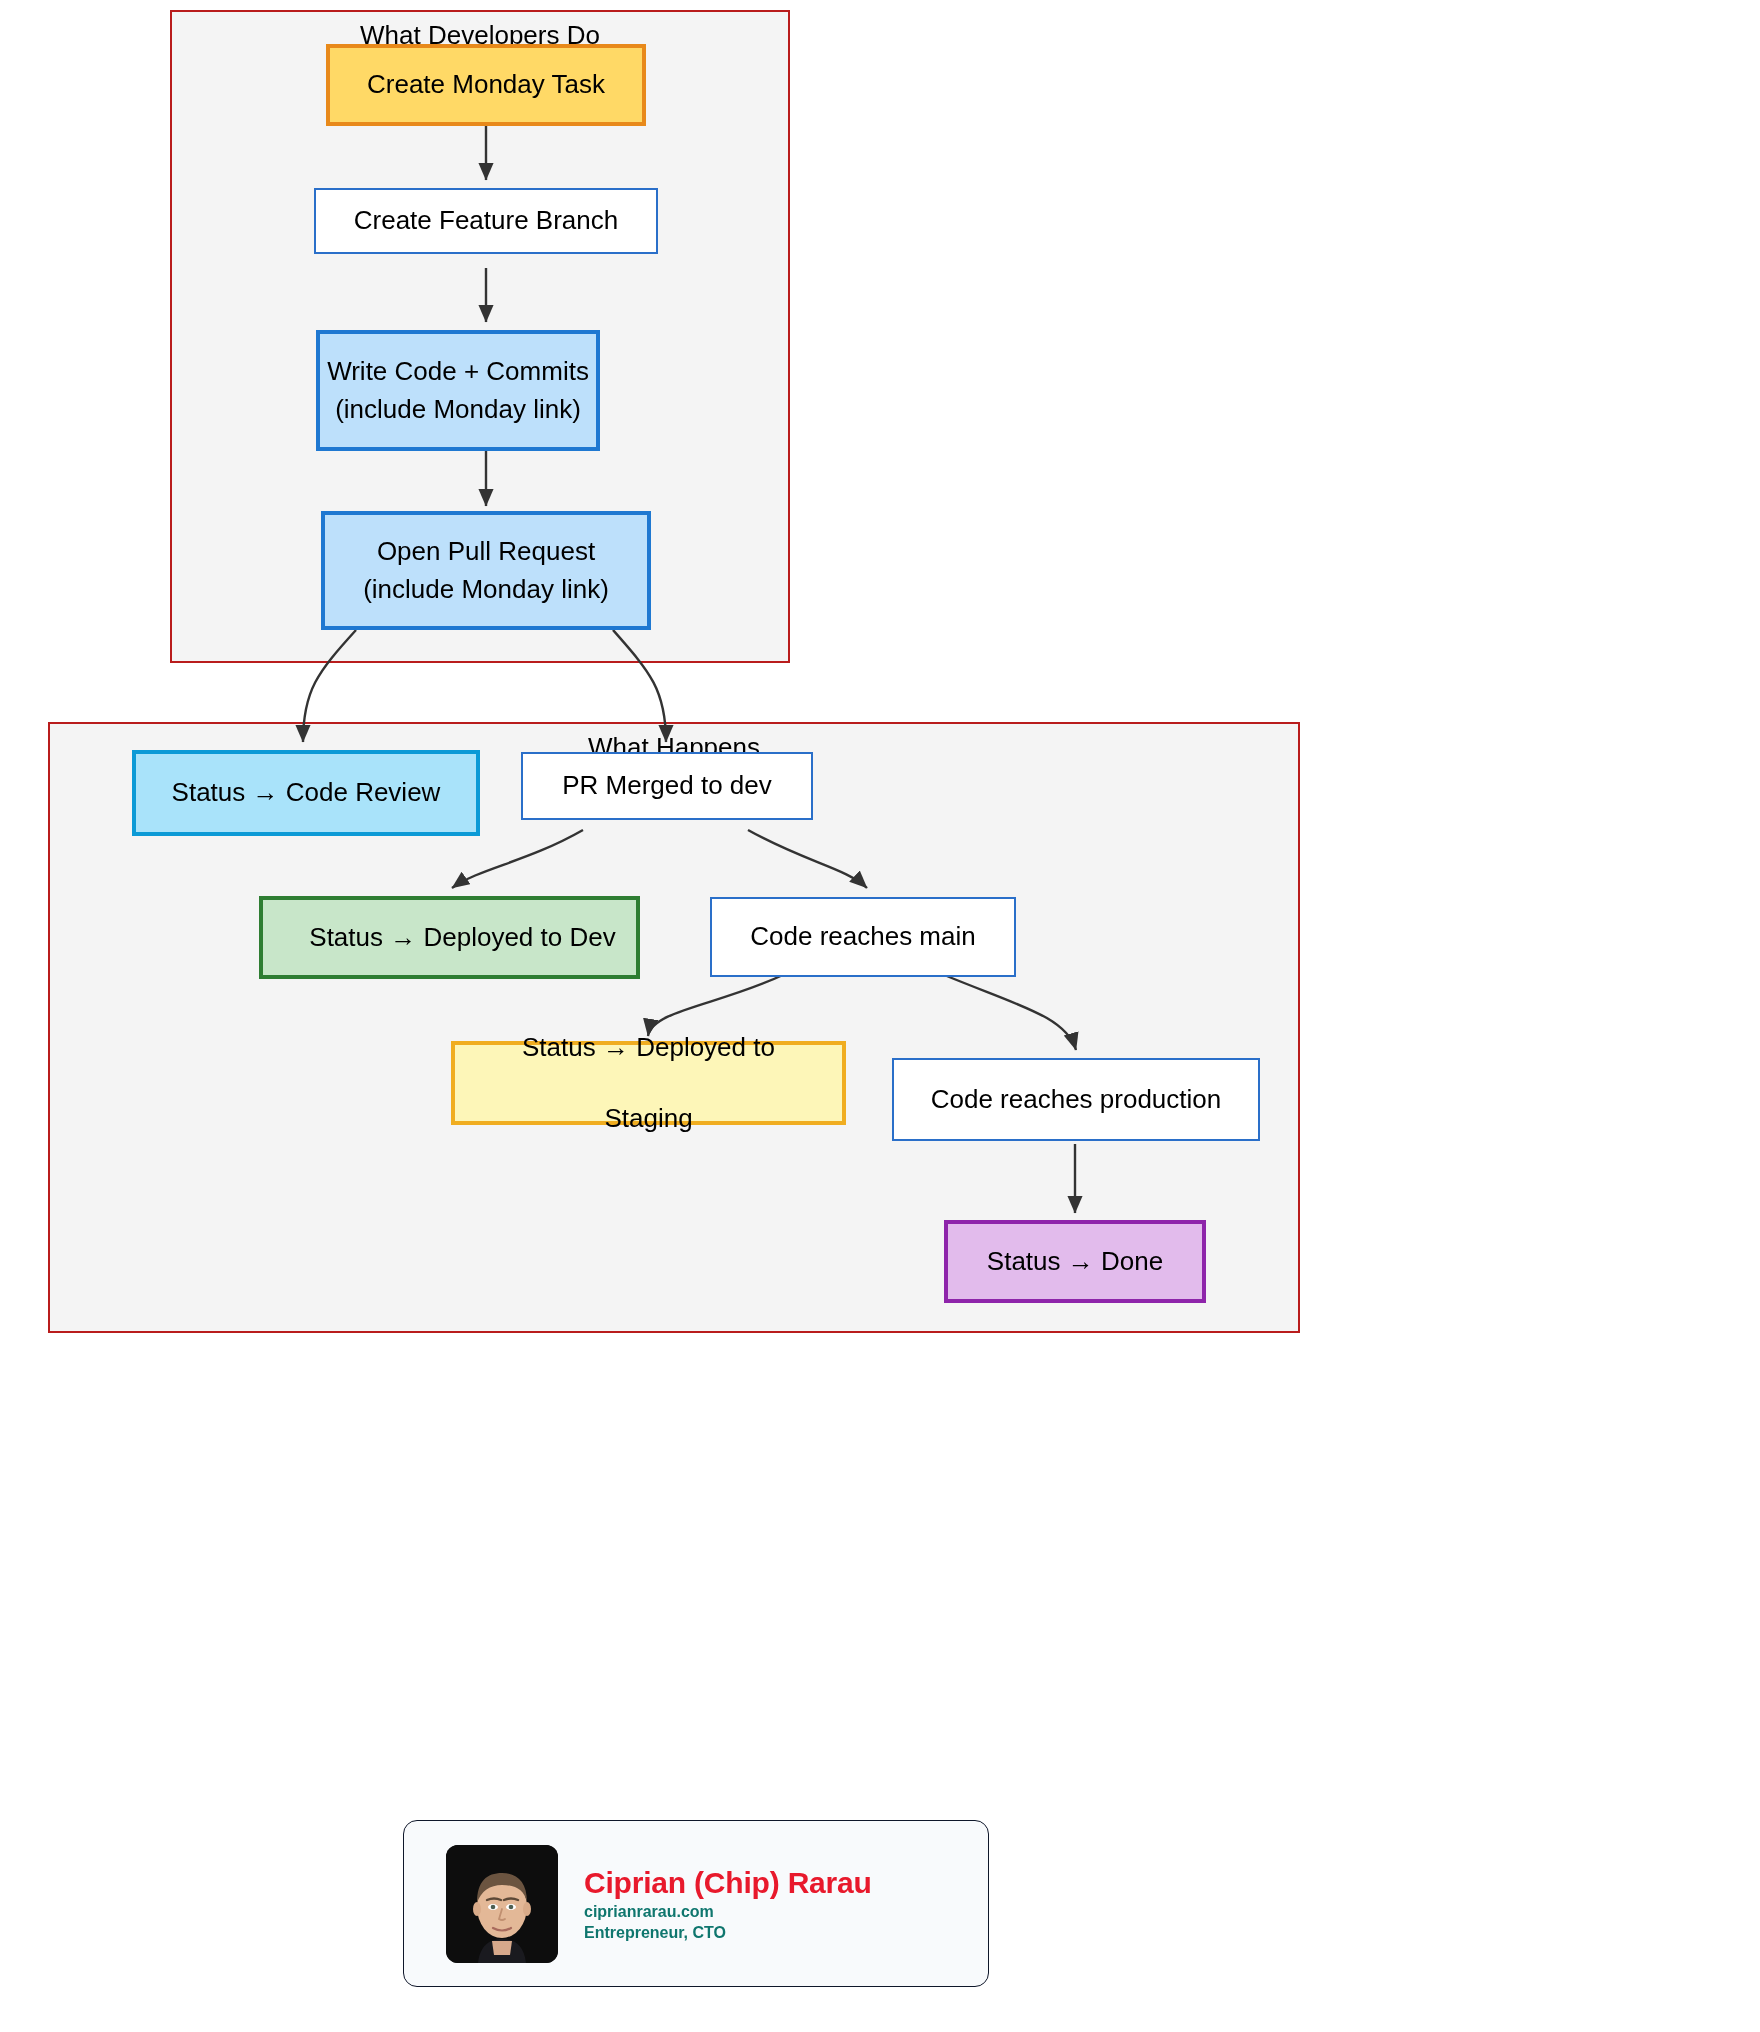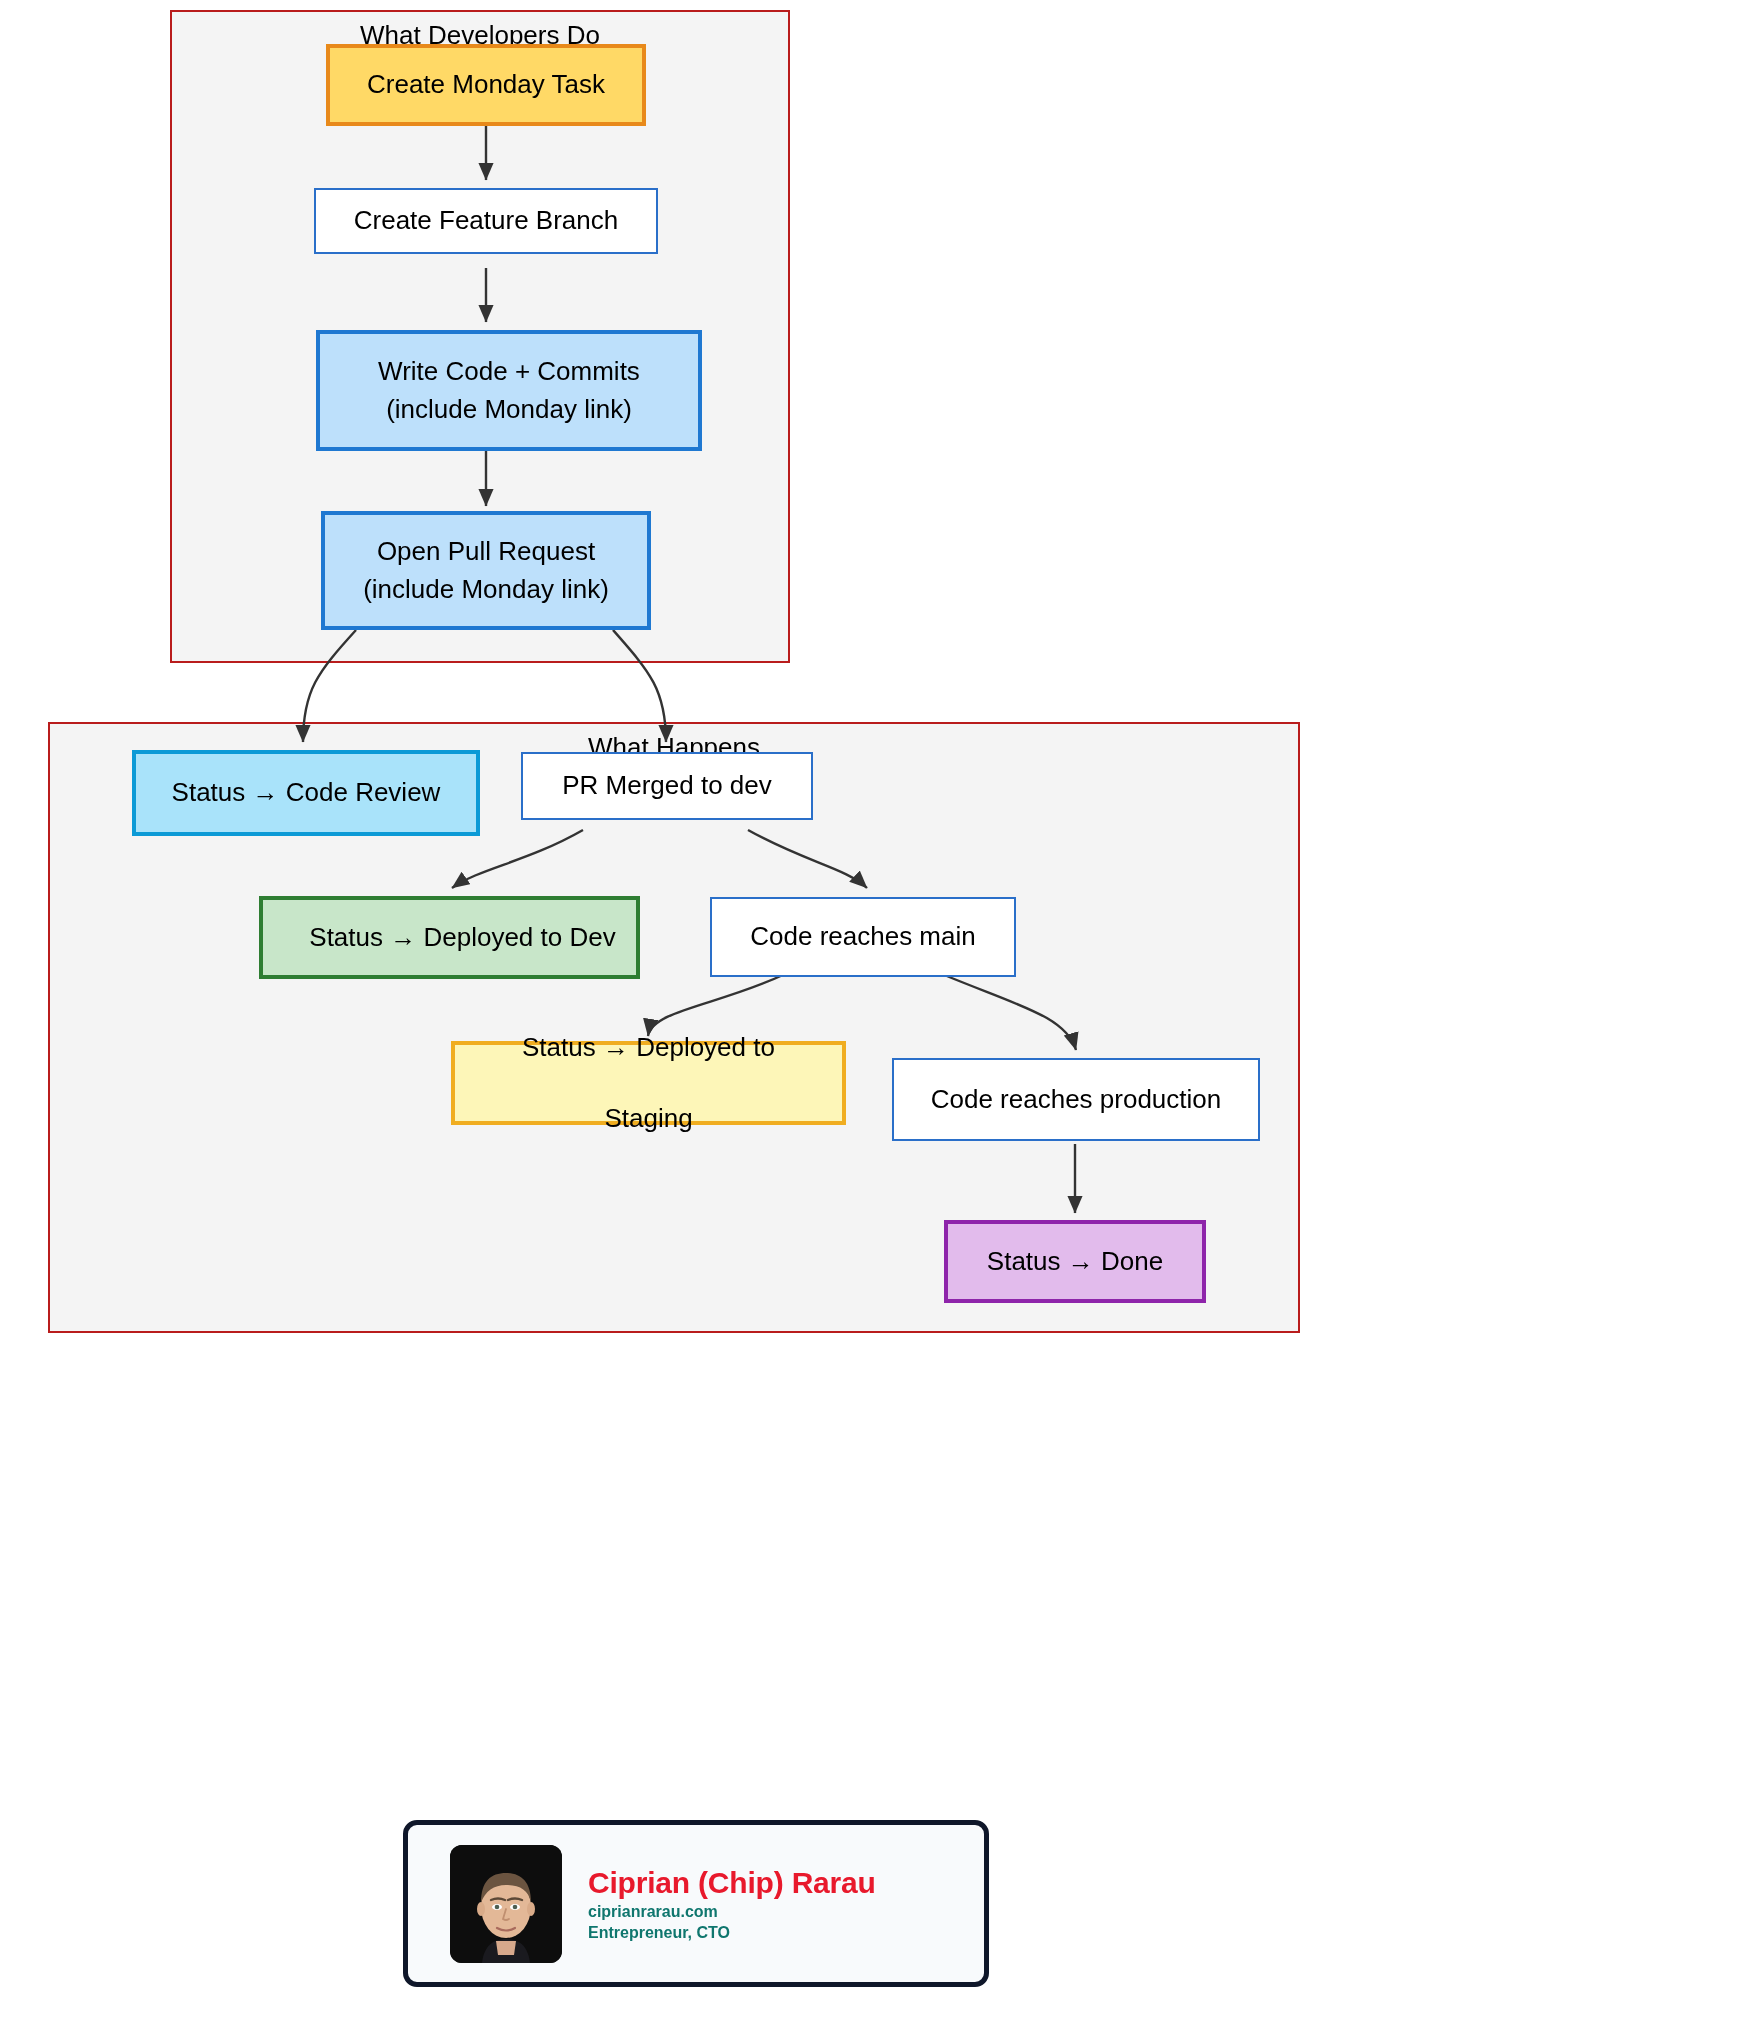--- a/index.html
+++ b/index.html
@@ -67,21 +67,21 @@
     pointer-events: none;
   }
   
   #author-card {
     position: absolute;
     left: 403px;
     top: 1820px;
     width: 586px;
     height: 167px;
     background: #f8fafc;
-    border: 5px solid #0f172a;
+    border: 1px solid #0f172a;
     border-radius: 14px;
     box-sizing: border-box;
     display: flex;
     align-items: center;
     padding: 0 0 0 42px;
     gap: 26px;
   }
   #avatar {
     width: 112px;
     height: 118px;
@@ -150,21 +150,21 @@
   </svg>
 
   <div class="node monday" style="left:326px; top:44px; width:320px; height:82px;">
     <span class="line">Create Monday Task</span>
   </div>
 
   <div class="node plain" style="left:314px; top:188px; width:344px; height:66px;">
     <span class="line">Create Feature Branch</span>
   </div>
 
-  <div class="node dev" style="left:316px; top:330px; width:386px; height:121px;">
+  <div class="node dev" style="left:316px; top:330px; width:284px; height:121px;">
     <span class="line">Write Code + Commits</span>
     <span class="line">(include Monday link)</span>
   </div>
 
   <div class="node dev" style="left:321px; top:511px; width:330px; height:119px;">
     <span class="line">Open Pull Request</span>
     <span class="line">(include Monday link)</span>
   </div>
 
   <div class="node review" style="left:132px; top:750px; width:348px; height:86px;">

